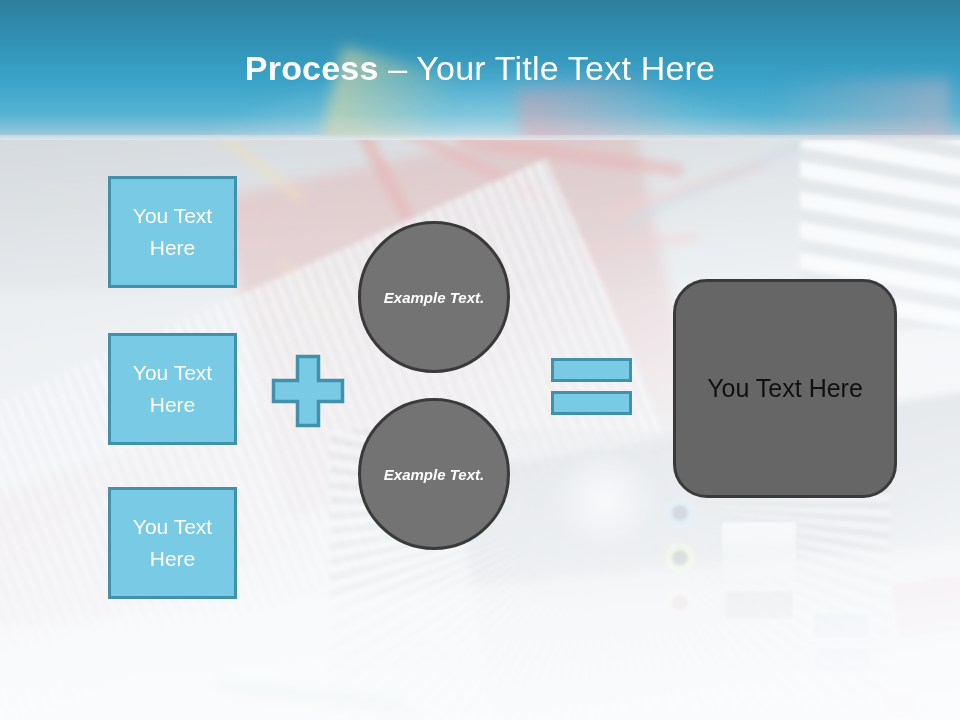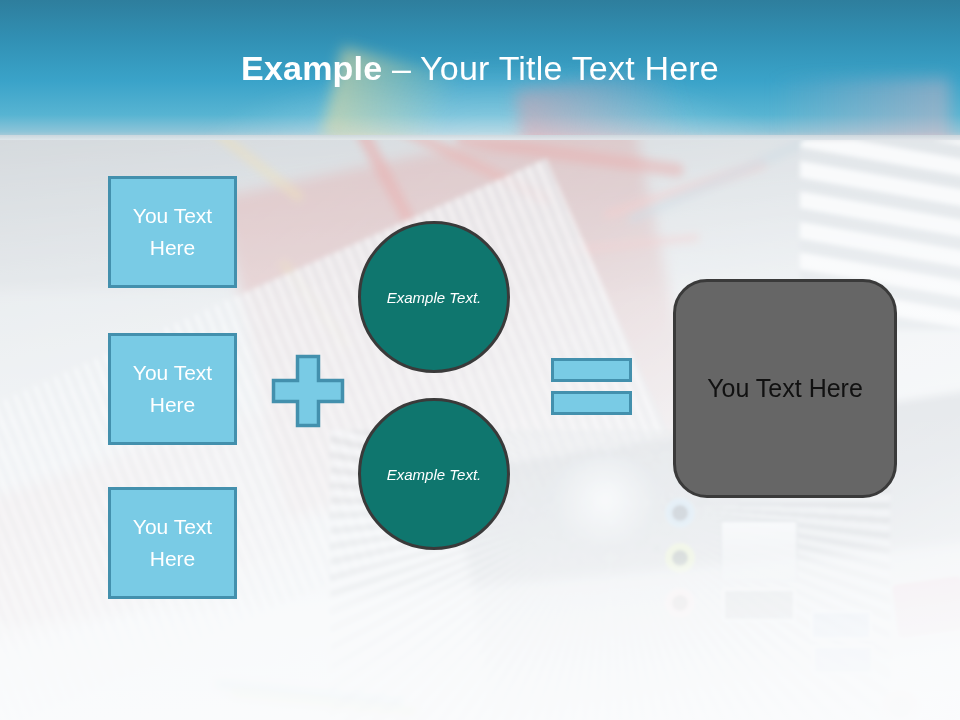--- a/index.html
+++ b/index.html
@@ -177,24 +177,24 @@
   #tile-1 { left:108px; top:176px; }
   #tile-2 { left:108px; top:333px; }
   #tile-3 { left:108px; top:487px; }
 
   
   #plus { position:absolute; left:271px; top:354px; width:74px; height:74px; }
 
   .circle {
     position:absolute;
     width:152px; height:152px; border-radius:50%;
-    background:#0f766e;
+    background:#737373;
     border:3px solid #3a3a3a;
     color:#ffffff;
-    font-weight:normal; font-style:italic;
+    font-weight:bold; font-style:italic;
     font-size:15px; line-height:23px;
     display:flex; align-items:center; justify-content:center;
     text-align:center;
   }
   #circle-1 { left:358px; top:221px; }
   #circle-2 { left:358px; top:398px; }
 
   #equals { position:absolute; left:551px; top:358px; width:84px; height:60px; }
   .eqbar {
     position:absolute; left:0; width:81px; height:24px;
@@ -258,21 +258,21 @@
     <div id="photo-fade" class="pl"></div>
     <div id="photo-fade2" class="pl"></div>
   </div>
 
   <div id="header">
     <div id="header-glow"></div>
     <div id="header-streak-a"></div>
     <div id="header-streak-b"></div>
     <div id="header-streak-c"></div>
     <div id="header-bottomline"></div>
-    <div id="title"><span class="t-strong">Example</span><span class="t-sep"> – </span><span class="t-rest">Your Title Text Here</span></div>
+    <div id="title"><span class="t-strong">Process</span><span class="t-sep"> – </span><span class="t-rest">Your Title Text Here</span></div>
   </div>
 
   <div id="tile-1" class="tile">You Text Here</div>
   <div id="tile-2" class="tile">You Text Here</div>
   <div id="tile-3" class="tile">You Text Here</div>
 
   <svg id="plus" viewBox="0 0 74 74">
     <path d="M26.5 2.5 H47.5 V26.5 H71.5 V47.5 H47.5 V71.5 H26.5 V47.5 H2.5 V26.5 H26.5 Z" fill="#79cbe5" stroke="#4390ad" stroke-width="3.5" stroke-linejoin="miter"></path>
   </svg>
 

